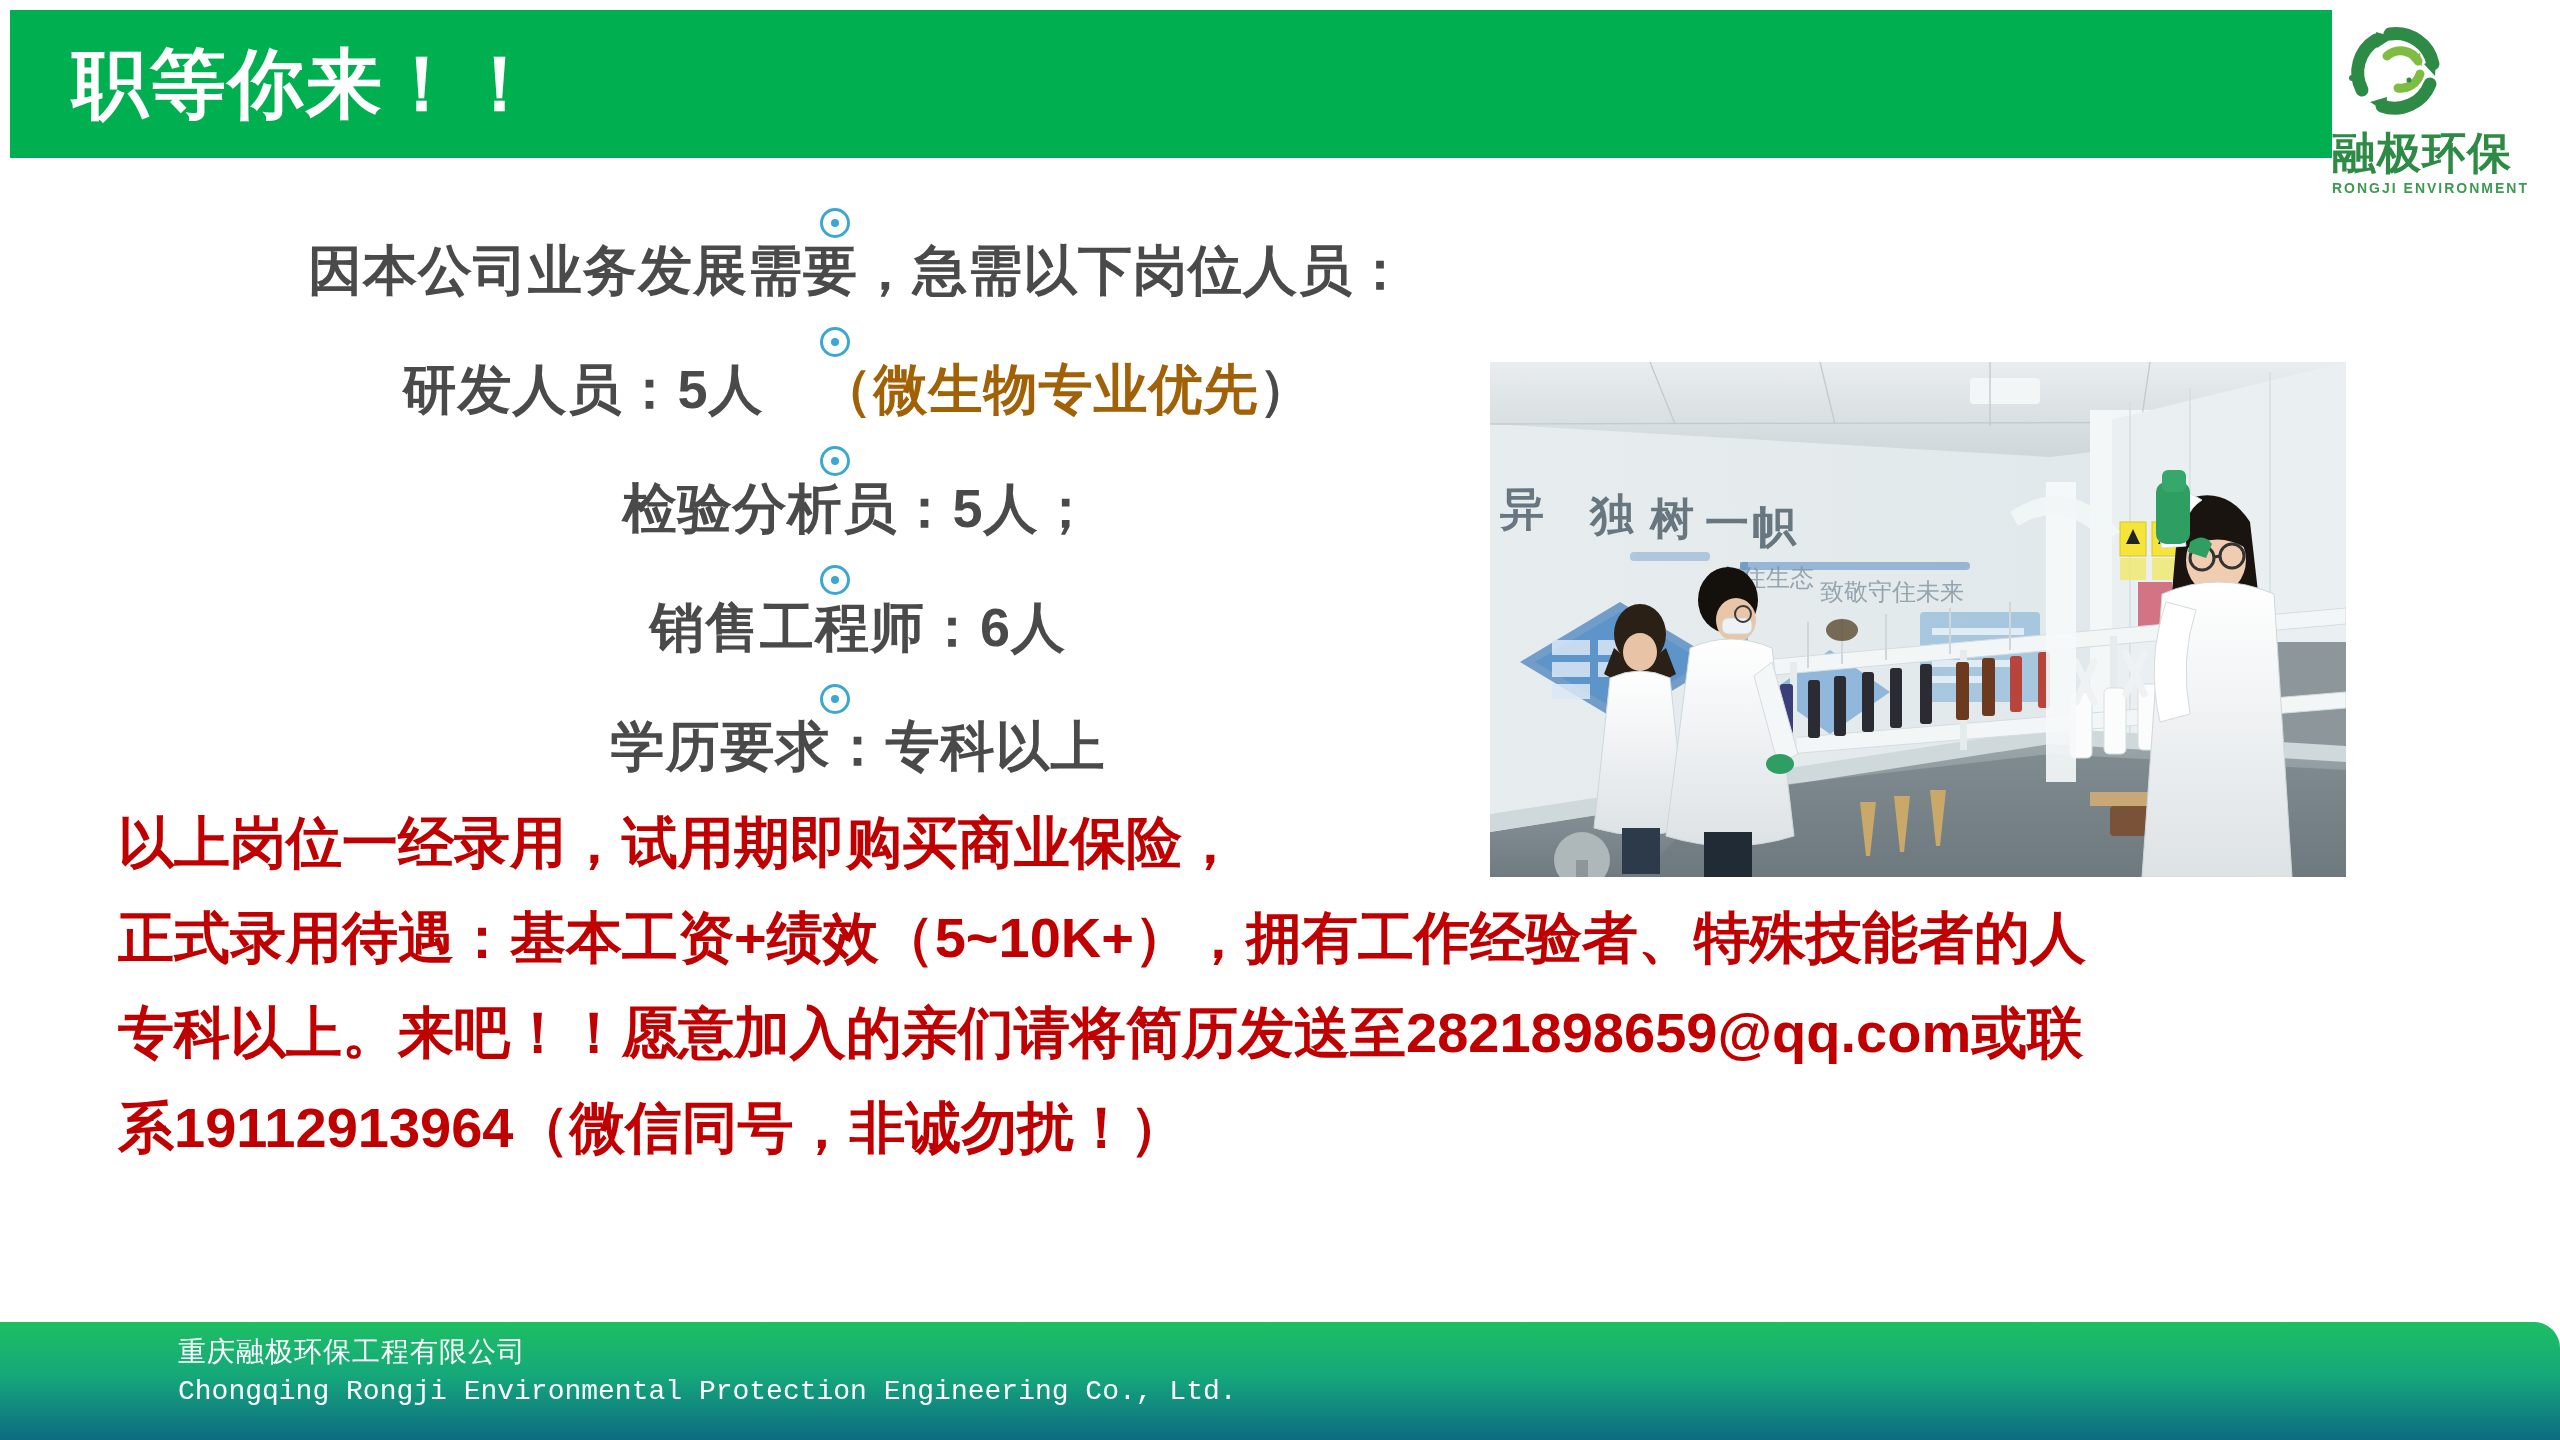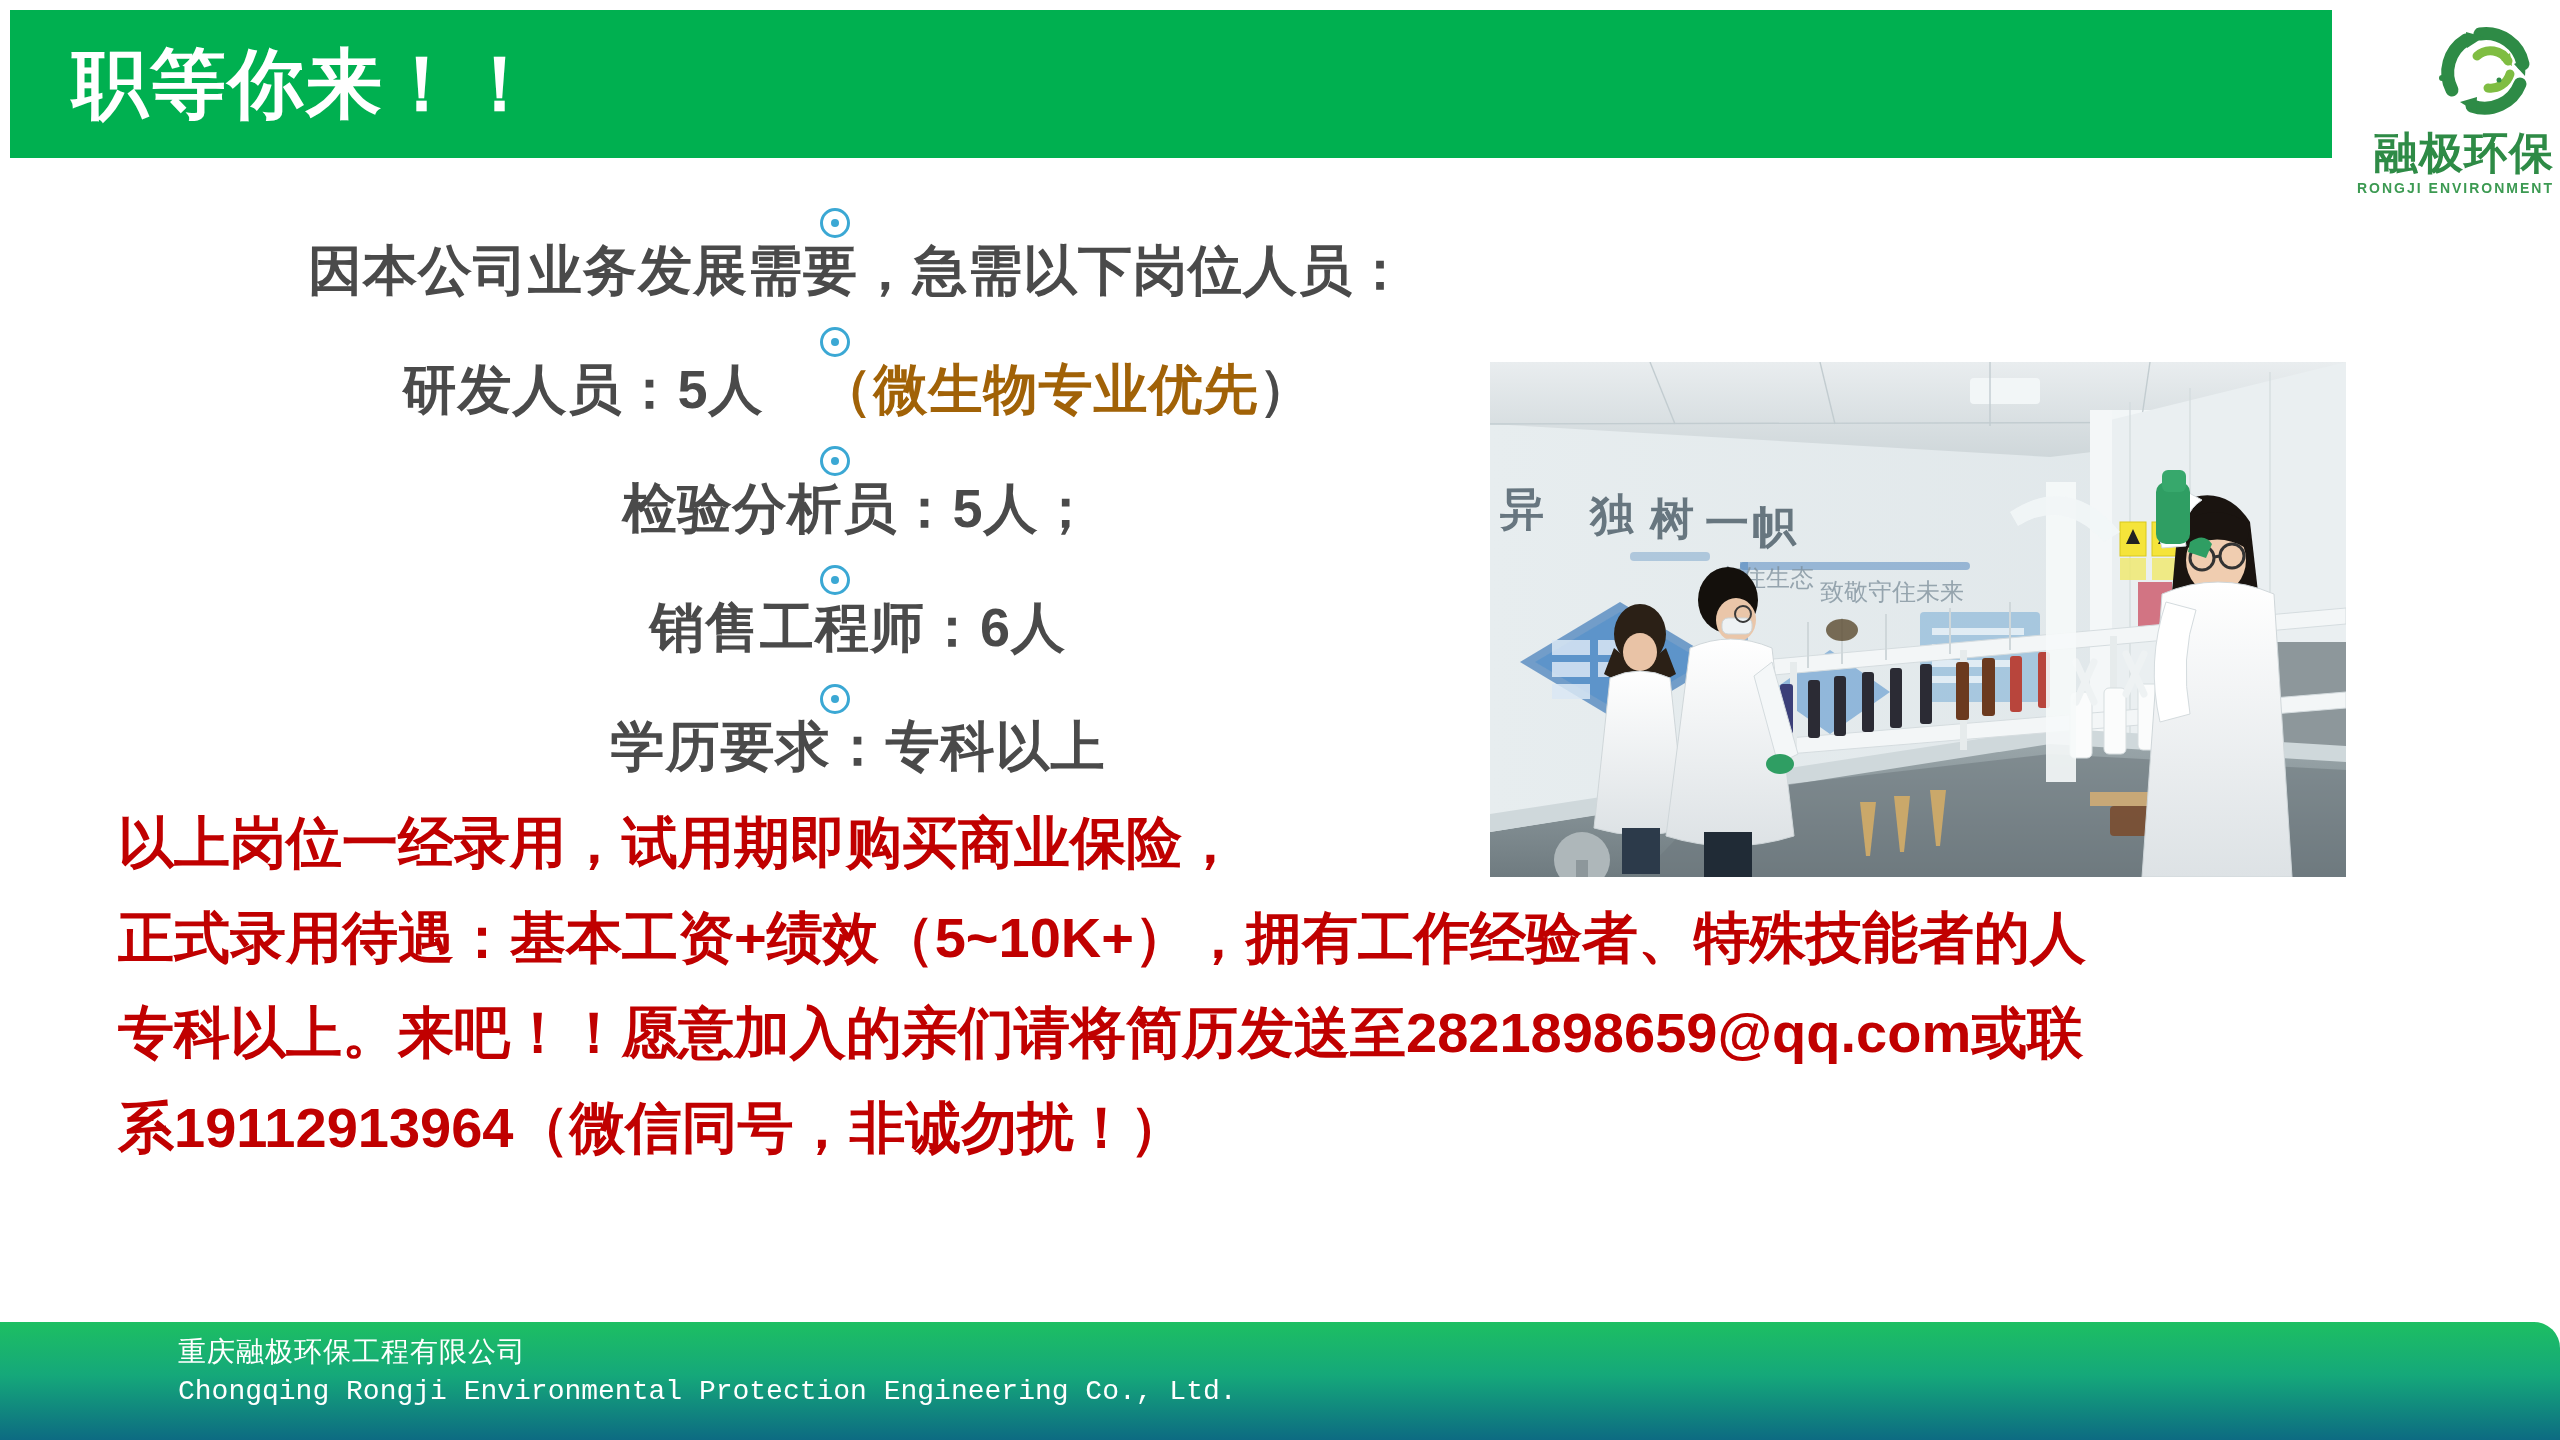--- a/index.html
+++ b/index.html
@@ -18,21 +18,21 @@
   #title-text{
     position:absolute;left:62px;top:14px;
     font-size:76px;font-weight:bold;color:#ffffff;
     letter-spacing:2px;line-height:120px;white-space:nowrap;
   }
 
   
   #logo-box{
     position:absolute;left:2332px;top:6px;width:222px;height:208px;
     background:#ffffff;display:flex;flex-direction:column;
-    align-items:flex-end;justify-content:flex-start;
+    align-items:flex-start;justify-content:flex-start;
   }
   #logo-mark{margin-top:12px;}
   #logo-cn{
     font-size:44px;font-weight:bold;color:#2E8B46;
     letter-spacing:1px;line-height:50px;margin-top:2px;white-space:nowrap;
   }
   #logo-en{
     font-size:14px;font-weight:bold;color:#3C9A52;
     letter-spacing:2.0px;line-height:20px;white-space:nowrap;
   }

